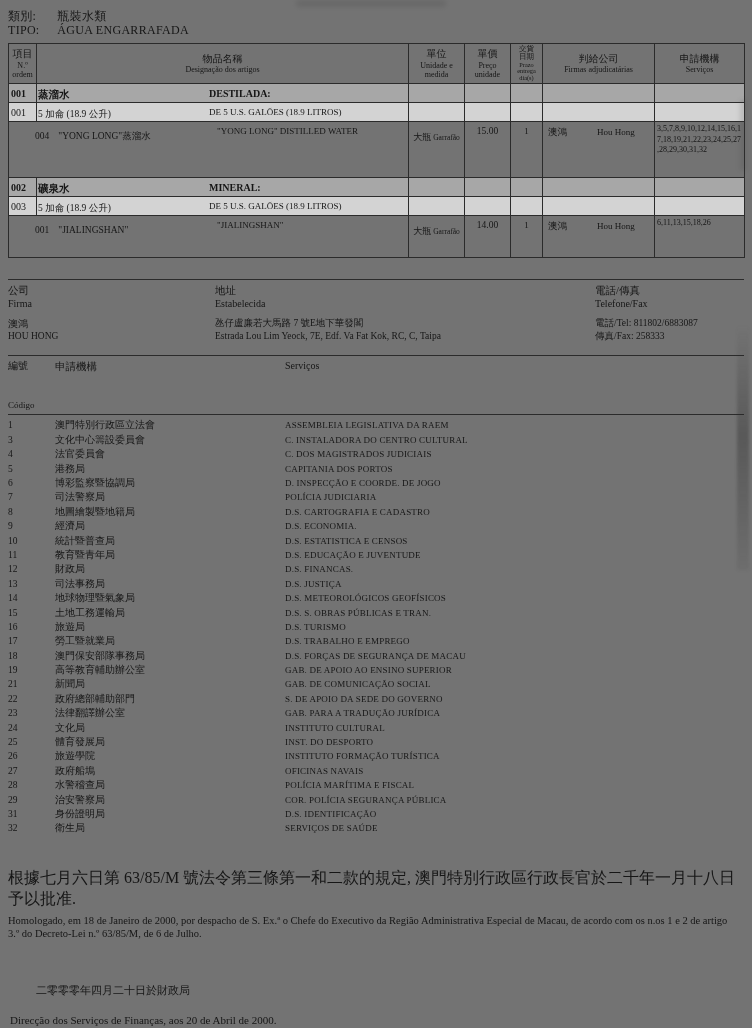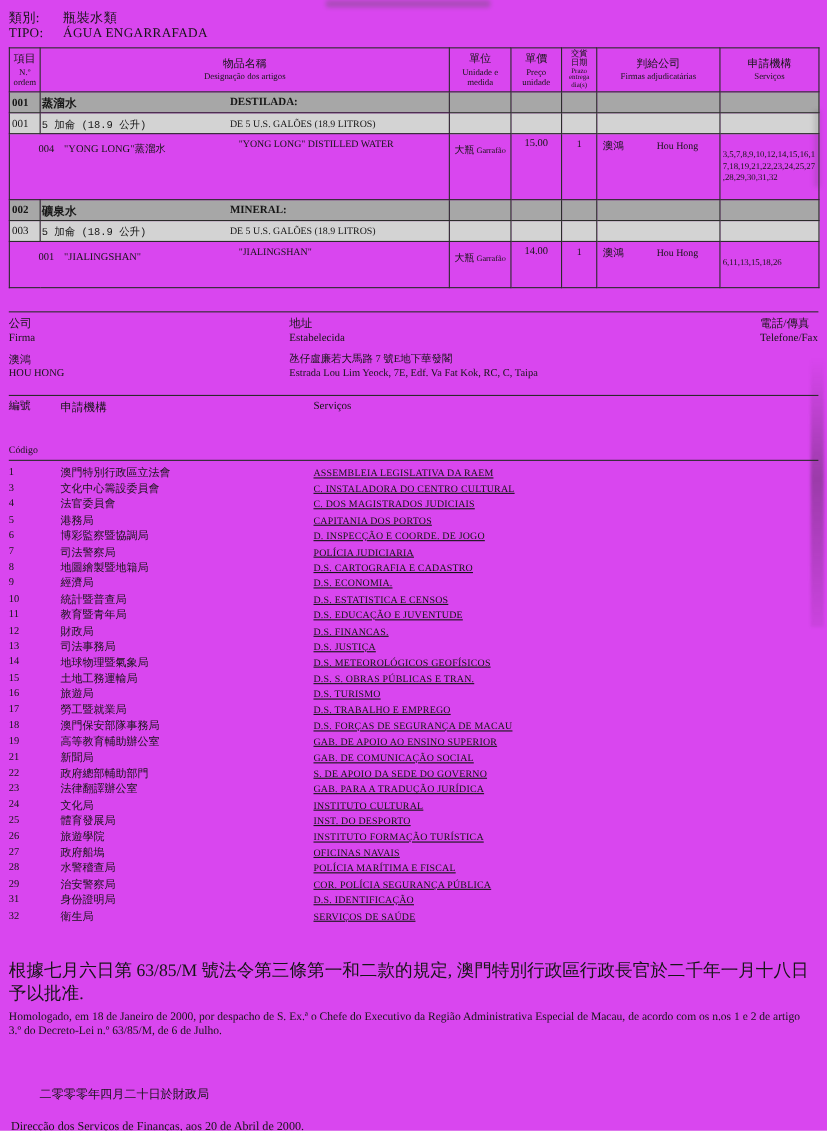--- a/index.html
+++ b/index.html
@@ -1,20 +1,20 @@
 <!DOCTYPE html>
 <html><head>
 <meta charset="utf-8">
 <style>
   * { box-sizing: border-box; margin: 0; padding: 0; }
   html, body { margin: 0; }
   body { background: #e9e9e6; font-family: "Liberation Serif", "DejaVu Serif", serif; }
   .page {
     width: 752px; height: 1028px; position: relative; overflow: hidden;
-    background: #d946ef; color: #161616;
+    background: #737373; color: #161616;
   }
 
   
   .doc-head { padding: 9px 0 0 8px; }
   .doc-head .line { font-size: 12px; line-height: 14px; letter-spacing: .3px; }
   .doc-head .lbl { display: inline-block; min-width: 46px; }
 
   
   table.items { border-collapse: collapse; table-layout: fixed; width: 736px; margin: 6px 0 0 8px; }
   table.items th, table.items td { border: 1px solid #2b2b2b; }
@@ -26,59 +26,59 @@
 
   tr.row-group { background: #a7a7a7; }
   tr.row-group td { height: 17px; }
   tr.row-sub { background: #d3d3d3; }
   tr.row-sub td { height: 14px; }
   td.c-no { text-align: left; padding-left: 2px; font-size: 10px; vertical-align: middle; }
   tr.row-group td.c-no { font-weight: bold; }
   td.c-desc { position: relative; vertical-align: middle; padding-left: 1px; }
   .g-name { font-size: 10.5px; font-weight: bold; }
   .g-pt { position: absolute; left: 172px; top: 50%; transform: translateY(-50%); font-size: 10px; font-weight: bold; white-space: nowrap; }
-  tr.row-sub .g-name { font-weight: normal; font-size: 9.5px; font-family: Liberation Mono, monospace; }
+  tr.row-sub .g-name { font-weight: normal; font-size: 9.5px; }
   tr.row-sub .g-pt { font-weight: normal; font-size: 9px; text-align: center; }
 
   tr.p-row-1 td { height: 56px; }
   tr.p-row-2 td { height: 42px; }
   td.p-desc { position: relative; vertical-align: top; padding: 3px 0 0 26px; }
   .p-code { font-size: 9.5px; margin-right: 5px; }
   .p-zh { font-size: 9.5px; }
   .p-pt { position: absolute; left: 208px; top: 4px; font-size: 9px; white-space: nowrap; }
   td.c-unit { vertical-align: top; text-align: center; padding-top: 4px; white-space: nowrap; }
   .u-zh { font-size: 9px; } .u-pt { font-size: 7.5px; margin-left: 2px; }
   td.c-price { vertical-align: top; text-align: center; padding-top: 4px; font-size: 9.5px; }
   td.c-del { vertical-align: top; text-align: center; padding-top: 4px; font-size: 9px; }
   td.c-firm { vertical-align: top; position: relative; }
   .fm-zh { position: absolute; left: 5px; top: 4px; font-size: 9.5px; }
   .fm-pt { position: absolute; left: 54px; top: 5px; font-size: 9px; white-space: nowrap; }
-  td.c-svc { vertical-align: top; padding: 14px 2px; font-size: 8px; line-height: 1.3; overflow-wrap: anywhere; }
+  td.c-svc { vertical-align: top; padding: 2px 2px; font-size: 8px; line-height: 1.3; overflow-wrap: anywhere; }
 
   
   .supplier { width: 736px; margin: 21px 0 0 8px; border-top: 1px solid #2b2b2b; padding-top: 4px; }
-  .sup-grid { display: grid; grid-template-columns: 207px 380px 149px; gap: 48px; }
+  .sup-grid { display: grid; grid-template-columns: 207px 380px 149px; }
   .sup-col .hl { font-size: 10.5px; line-height: 13px; }
   .sup-col .hl2 { font-size: 10px; line-height: 13px; }
   .sup-col .data { margin-top: 7px; }
   .sup-col .dl { font-size: 10px; line-height: 13px; }
   .sup-col .dl2 { font-size: 9.5px; line-height: 13px; }
 
   
   .svc-section { width: 736px; margin: 12px 0 0 8px; border-top: 1px solid #2b2b2b; padding-top: 4px; }
   .svc-head { display: grid; grid-template-columns: 47px 230px 1fr; border-bottom: 1px solid #2b2b2b; padding-bottom: 3px; }
   .svc-head .code-zh { font-size: 10px; line-height: 12px; }
   .svc-head .code-pt { font-size: 9px; line-height: 11px; margin-top: 28px; }
   .svc-head .nm-zh { font-size: 10.5px; }
   .svc-head .nm-pt { font-size: 10px; }
   table.svc { border-collapse: collapse; width: 100%; margin-top: 3px; }
   table.svc td { border: none; padding: 0; height: 14.4px; vertical-align: middle; }
   td.s-code { width: 47px; font-size: 9.5px; }
   td.s-zh { width: 230px; font-size: 10px; }
-  td.s-pt { font-size: 9px; letter-spacing: .2px; text-decoration: underline; }
+  td.s-pt { font-size: 9px; letter-spacing: .2px; }
 
   
   .homolog-zh { margin: 32px 0 0 8px; font-size: 16px; width: 730px; }
   .homolog-pt { margin: 4px 0 0 8px; font-size: 10.5px; width: 732px; line-height: 1.3; }
   .date-zh { margin: 42px 0 0 36px; font-size: 11px; }
   .date-pt { margin: 16px 0 0 10px; font-size: 11px; }
   .pres-zh { margin: 26px 0 0 36px; font-size: 11px; }
 
   
   .smudge-top { position: absolute; top: 0; left: 296px; width: 150px; height: 7px; background: #555; opacity: .32; filter: blur(2px); border-radius: 3px; }
@@ -251,20 +251,24 @@
         <div class="hl">地址</div>
         <div class="hl2">Estabelecida</div>
         <div class="data">
           <div class="dl2">氹仔盧廉若大馬路 7 號E地下華發閣</div>
           <div class="dl2">Estrada Lou Lim Yeock, 7E, Edf. Va Fat Kok, RC, C, Taipa</div>
         </div>
       </div>
       <div class="sup-col">
         <div class="hl">電話/傳真</div>
         <div class="hl2">Telefone/Fax</div>
+        <div class="data">
+          <div class="dl2">電話/Tel: 811802/6883087</div>
+          <div class="dl2">傳真/Fax: 258333</div>
+        </div>
       </div>
     </div>
   </div>
 
   <div class="svc-section">
     <div class="svc-head">
       <div>
         <div class="code-zh">編號</div>
         <div class="code-pt">Código</div>
       </div>

